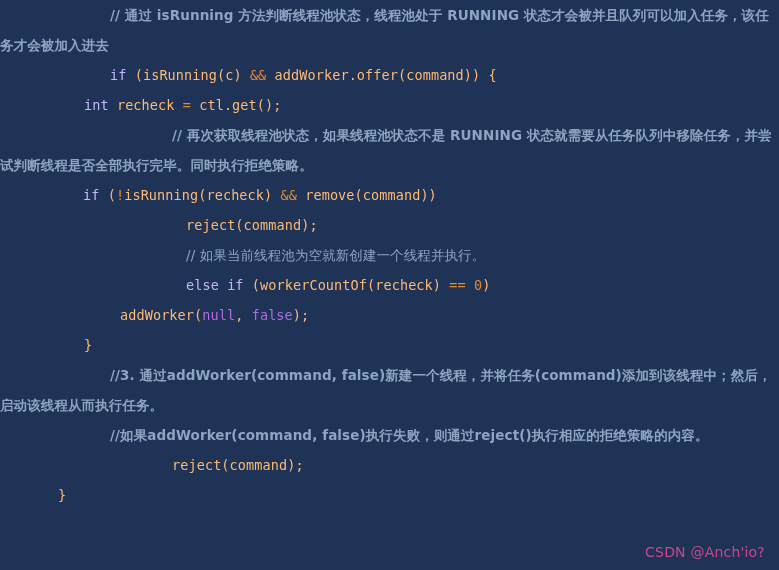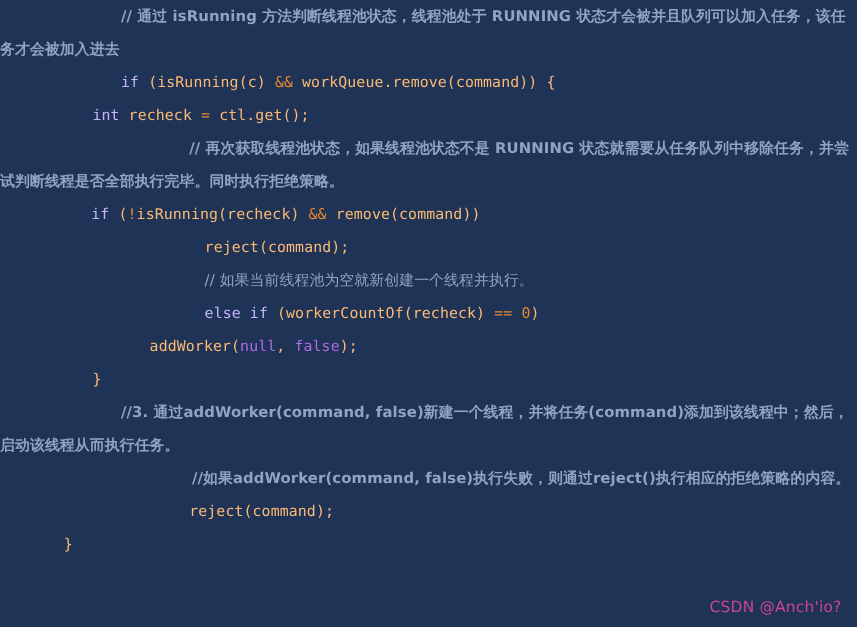--- a/index.html
+++ b/index.html
@@ -63,30 +63,30 @@
     letter-spacing: 0.2px;
   }
 </style>
 </head>
 <body>
 
 <div id="page">
 
   <div class="code-block" id="code-block">
       <div class="wrapline han" style="text-indent: 110px;">// 通过 isRunning 方法判断线程池状态，线程池处于 RUNNING 状态才会被并且队列可以加入任务，该任务才会被加入进去</div>
-      <div class="line" style="padding-left: 110px;"><span class="kw">if</span><span class="txt"> (isRunning(c) </span><span class="op">&amp;&amp;</span><span class="txt"> workQueue.remove(command)) {</span></div>
+      <div class="line" style="padding-left: 110px;"><span class="kw">if</span><span class="txt"> (isRunning(c) </span><span class="op">&amp;&amp;</span><span class="txt"> addWorker.offer(command)) {</span></div>
       <div class="line" style="padding-left: 84px;"><span class="kw">int</span><span class="txt"> recheck </span><span class="op">=</span><span class="txt"> ctl.get();</span></div>
       <div class="wrapline han" style="text-indent: 172px;">// 再次获取线程池状态，如果线程池状态不是 RUNNING 状态就需要从任务队列中移除任务，并尝试判断线程是否全部执行完毕。同时执行拒绝策略。</div>
       <div class="line" style="padding-left: 83px;"><span class="kw">if</span><span class="txt"> (</span><span class="op">!</span><span class="txt">isRunning(recheck) </span><span class="op">&amp;&amp;</span><span class="txt"> remove(command))</span></div>
       <div class="line" style="padding-left: 186px;"><span class="txt">reject(command);</span></div>
       <div class="line cmt han" style="padding-left: 186px;">// 如果当前线程池为空就新创建一个线程并执行。</div>
       <div class="line" style="padding-left: 148px; margin-left: 38px;"><span class="kw">else if</span><span class="txt"> (workerCountOf(recheck) </span><span class="op">==</span><span class="txt"> </span><span class="num">0</span><span class="txt">)</span></div>
-      <div class="line" style="padding-left: 120px; margin-left: 16px;"><span class="txt">addWorker(</span><span class="lit">null</span><span class="txt">, </span><span class="lit">false</span><span class="txt">);</span></div>
+      <div class="line" style="padding-left: 120px;"><span class="txt">addWorker(</span><span class="lit">null</span><span class="txt">, </span><span class="lit">false</span><span class="txt">);</span></div>
       <div class="line" style="padding-left: 84px;"><span class="txt">}</span></div>
       <div class="wrapline han" style="text-indent: 110px;">//3. 通过addWorker(command, false)新建一个线程，并将任务(command)添加到该线程中；然后，启动该线程从而执行任务。</div>
-      <div class="wrapline han" style="text-indent: 110px; text-align: right;">//如果addWorker(command, false)执行失败，则通过reject()执行相应的拒绝策略的内容。</div>
+      <div class="wrapline han" style="text-indent: 110px;">//如果addWorker(command, false)执行失败，则通过reject()执行相应的拒绝策略的内容。</div>
       <div class="line" style="padding-left: 172px;"><span class="txt">reject(command);</span></div>
       <div class="line" style="padding-left: 58px;"><span class="txt">}</span></div>
     </div>
 
   <div class="watermark">CSDN @Anch'io?</div>
 
 </div>
 
 </body></html>

